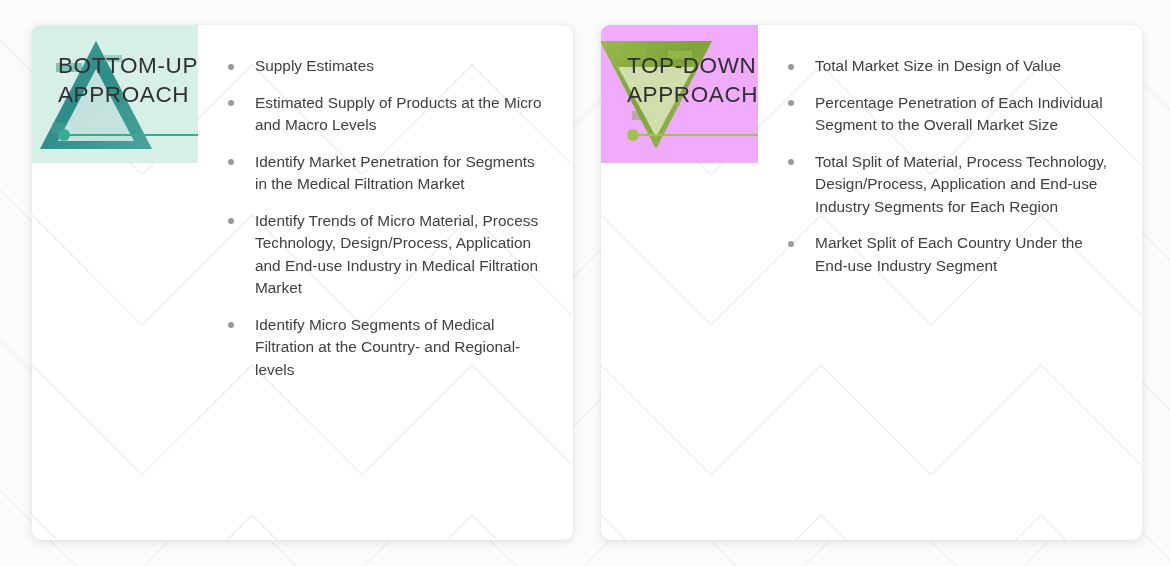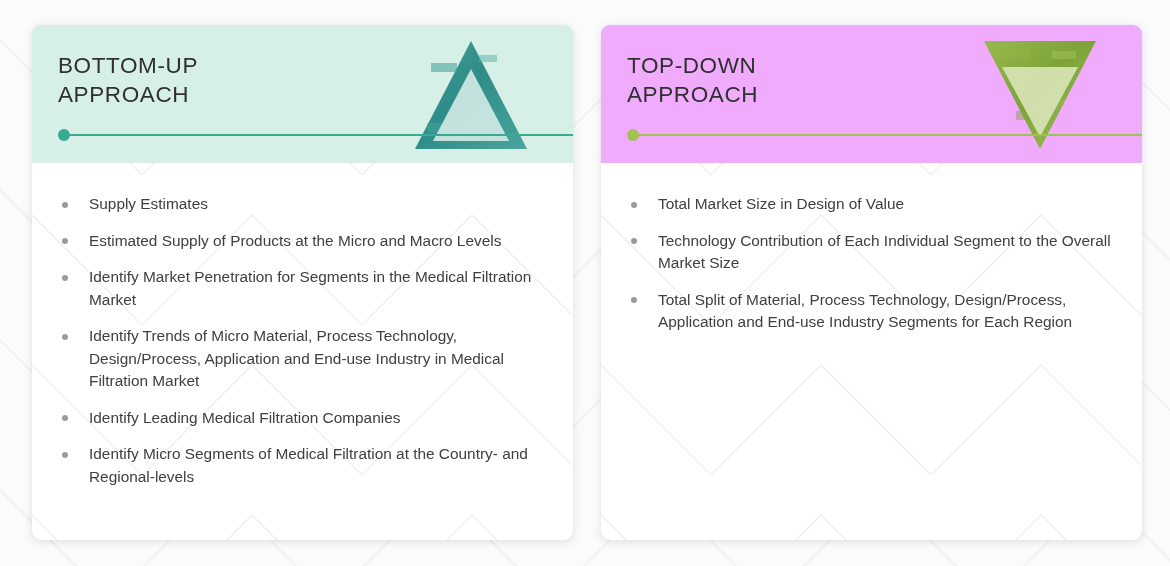--- a/index.html
+++ b/index.html
@@ -37,21 +37,20 @@
 
   
   .card {
     position: relative;
     flex: 1 1 0;
     background: #ffffff;
     border-radius: 9px;
     box-shadow: 0 2px 10px rgba(40,45,60,0.13), 0 0 1px rgba(40,45,60,0.10);
     overflow: hidden;
     display: flex;
-    flex-direction: column;
   }
 
   
   .card-watermark {
     position: absolute;
     inset: 0;
     z-index: 0;
     pointer-events: none;
     overflow: hidden;
   }
@@ -207,21 +206,20 @@
         <span class="rule-dot"></span>
       </div>
     </header>
 
     <div class="card-body">
       <ul class="bullet-list">
         <li class="bullet-item">Supply Estimates</li>
         <li class="bullet-item">Estimated Supply of Products at the Micro and Macro Levels</li>
         <li class="bullet-item">Identify Market Penetration for Segments in the Medical Filtration Market</li>
         <li class="bullet-item">Identify Trends of Micro Material, Process Technology, Design/Process, Application and End-use Industry in Medical Filtration Market</li>
-        <li class="bullet-item">Identify Leading Medical Filtration Companies</li>
         <li class="bullet-item">Identify Micro Segments of Medical Filtration at the Country- and Regional-levels</li>
       </ul>
     </div>
   </section>
 
   <section class="card card--olive">
 
     <div class="card-watermark">
       <svg width="540" height="515" viewBox="0 0 540 515" aria-hidden="true">
         <rect width="540" height="515" fill="url(#chev)"></rect>
@@ -253,19 +251,20 @@
 
       <div class="rule">
         <span class="rule-line"></span>
         <span class="rule-dot"></span>
       </div>
     </header>
 
     <div class="card-body">
       <ul class="bullet-list">
         <li class="bullet-item">Total Market Size in Design of Value</li>
-        <li class="bullet-item">Technology Contribution of Each Individual Segment to the Overall Market Size</li>
+        <li class="bullet-item">Percentage Penetration of Each Individual Segment to the Overall Market Size</li>
         <li class="bullet-item">Total Split of Material, Process Technology, Design/Process, Application and End-use Industry  Segments for Each Region</li>
+        <li class="bullet-item">Market Split of Each Country Under the End-use Industry Segment</li>
       </ul>
     </div>
   </section>
 
 </div>
 
 </body></html>

